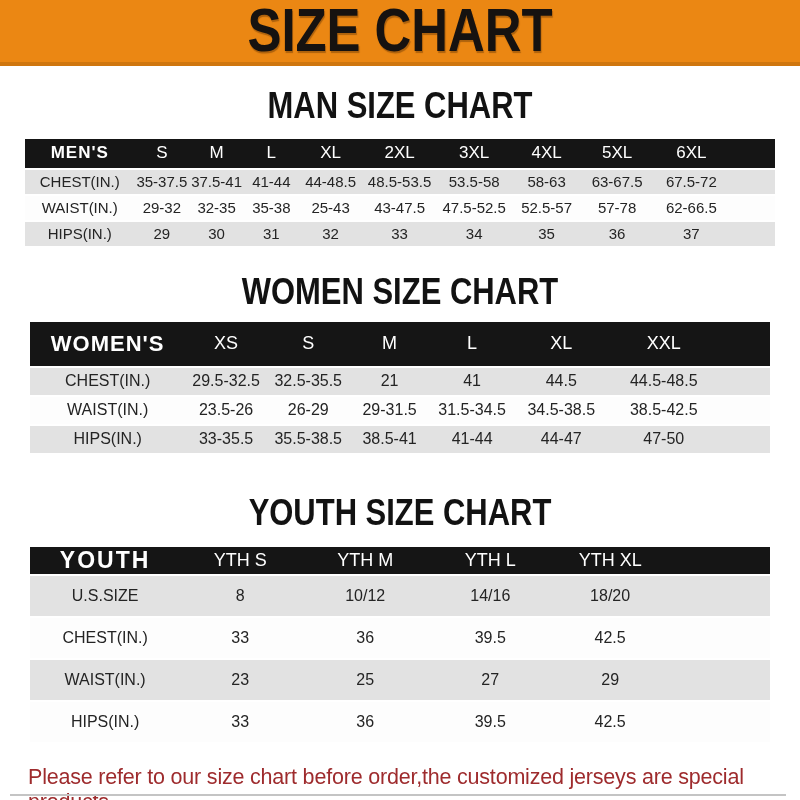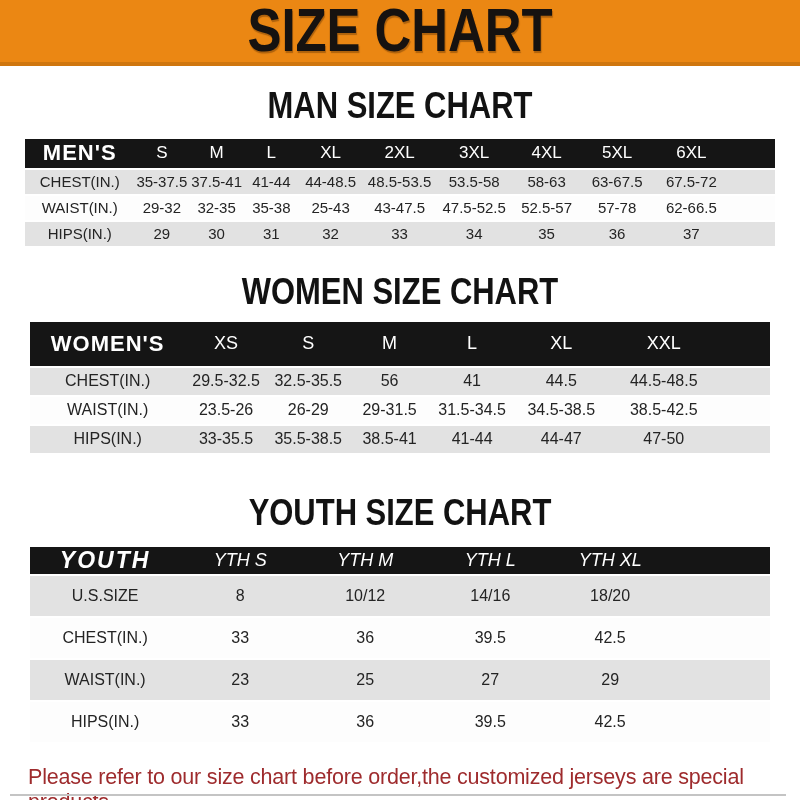--- a/index.html
+++ b/index.html
@@ -34,28 +34,28 @@
   .size-table th,.size-table td{
     text-align:center;white-space:nowrap;overflow:hidden;padding:0;
   }
   .size-table thead th{background:#151515;color:#ffffff;font-weight:normal;}
   .size-table thead th.corner{font-weight:bold;text-align:center;}
   .size-table tbody tr:nth-child(odd) td{background:#E2E2E2;}
   .size-table tbody tr:nth-child(even) td{background:#FDFDFD;}
   .size-table tbody td{color:#242424;}
 
   .sec-man thead th{height:29px;font-size:17px;}
-  .sec-man thead th.corner{font-size:22px;letter-spacing:1px;}
+  .sec-man thead th.corner{font-size:17px;letter-spacing:1px;}
   .sec-man tbody td{height:24px;font-size:15px;}
 
   .sec-women thead th{height:44px;font-size:18px;}
   .sec-women thead th.corner{font-size:22px;letter-spacing:1px;}
   .sec-women tbody td{height:27px;font-size:16px;}
 
-  .sec-youth thead th{height:24px;font-size:18px;font-style:italic;}
+  .sec-youth thead th{height:24px;font-size:18px;}
   .sec-youth thead th.corner{font-size:23px;letter-spacing:2px;}
   .sec-youth tbody td{height:40px;font-size:16px;}
 
   .footer-note{margin:21px 20px 0 28px;}
   .footer-note p{
     margin:0;color:#9E2B2D;font-size:21.5px;line-height:25px;font-weight:normal;
     letter-spacing:-0.2px;
   }
   .bottom-line{
     position:absolute;left:10px;right:14px;bottom:4px;border-top:2px solid #c4c4c4;
@@ -166,21 +166,21 @@
           <th>XL</th>
           <th>XXL</th>
           <th></th>
         </tr>
       </thead>
       <tbody>
         <tr>
           <td>CHEST(IN.)</td>
           <td>29.5-32.5</td>
           <td>32.5-35.5</td>
-          <td>56</td>
+          <td>21</td>
           <td>41</td>
           <td>44.5</td>
           <td>44.5-48.5</td>
           <td></td>
         </tr>
         <tr>
           <td>WAIST(IN.)</td>
           <td>23.5-26</td>
           <td>26-29</td>
           <td>29-31.5</td>

